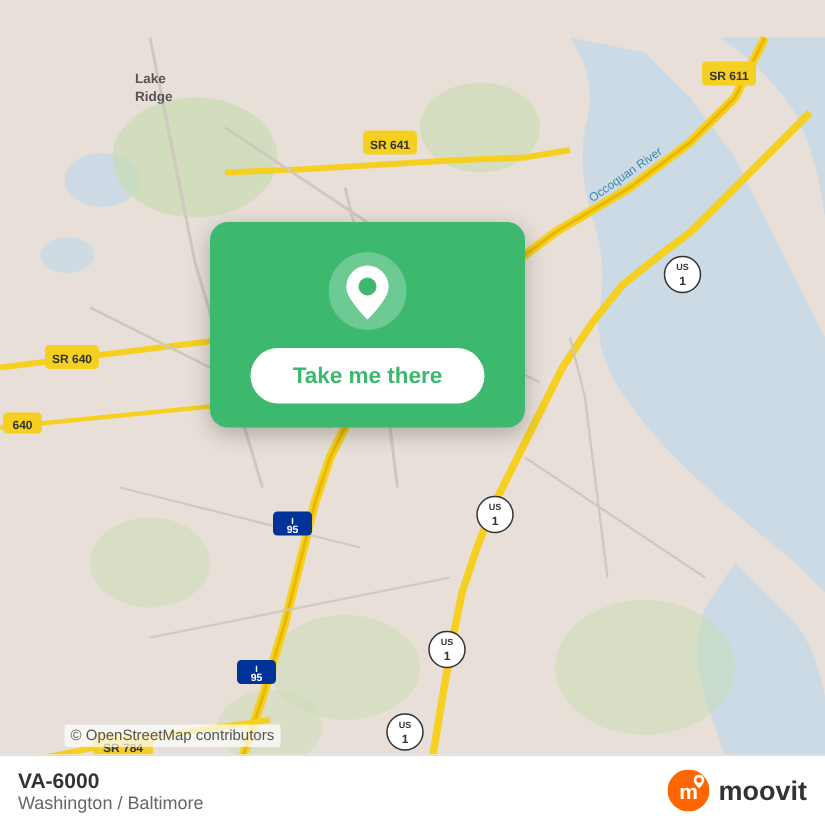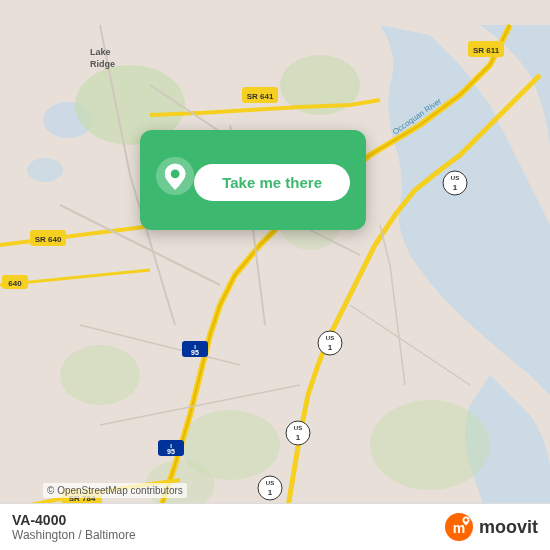--- a/index.html
+++ b/index.html
@@ -87,28 +87,28 @@
       background: rgba(255,255,255,0.7);
       padding: 2px 4px;
       border-radius: 2px;
       z-index: 10;
       margin-left: 35px;
     }
 
     
     #location-card {
       position: absolute;
-      top: 130px;
+      top: 148px;
       left: 140px;
-      width: 226px;
+      width: 210px;
       background: #3cb96e;
       border-radius: 12px;
       padding: 20px 16px 16px;
       display: flex;
-      flex-direction: row;
+      flex-direction: column;
       align-items: center;
       z-index: 10;
       box-shadow: 0 4px 15px rgba(0,0,0,0.25);
     }
 
     #pin-icon {
       width: 52px;
       height: 52px;
       margin-bottom: 12px;
     }
@@ -230,21 +230,21 @@
     </svg>
     <button id="take-me-there-btn">Take me there</button>
   </div>
 
   <div id="copyright">
     <span>© OpenStreetMap contributors</span>
   </div>
 
   <div id="bottom-bar">
     <div id="location-info">
-      <span id="location-name">VA-4000</span>
+      <span id="location-name">VA-6000</span>
       <span id="location-subtitle">Washington / Baltimore</span>
     </div>
     <div id="moovit-logo">
 
       <svg id="moovit-icon" viewBox="0 0 40 40" xmlns="http://www.w3.org/2000/svg">
         <circle cx="20" cy="20" r="20" fill="#ff6600"></circle>
         <text x="20" y="28" font-size="20" font-weight="bold" fill="white" text-anchor="middle" font-family="Arial">m</text>
 
         <path d="M 30 5 C 27 5 25 7 25 10 C 25 13.5 30 18 30 18 C 30 18 35 13.5 35 10 C 35 7 33 5 30 5 Z" fill="white"></path>
         <circle cx="30" cy="10" r="2.5" fill="#ff6600"></circle>

